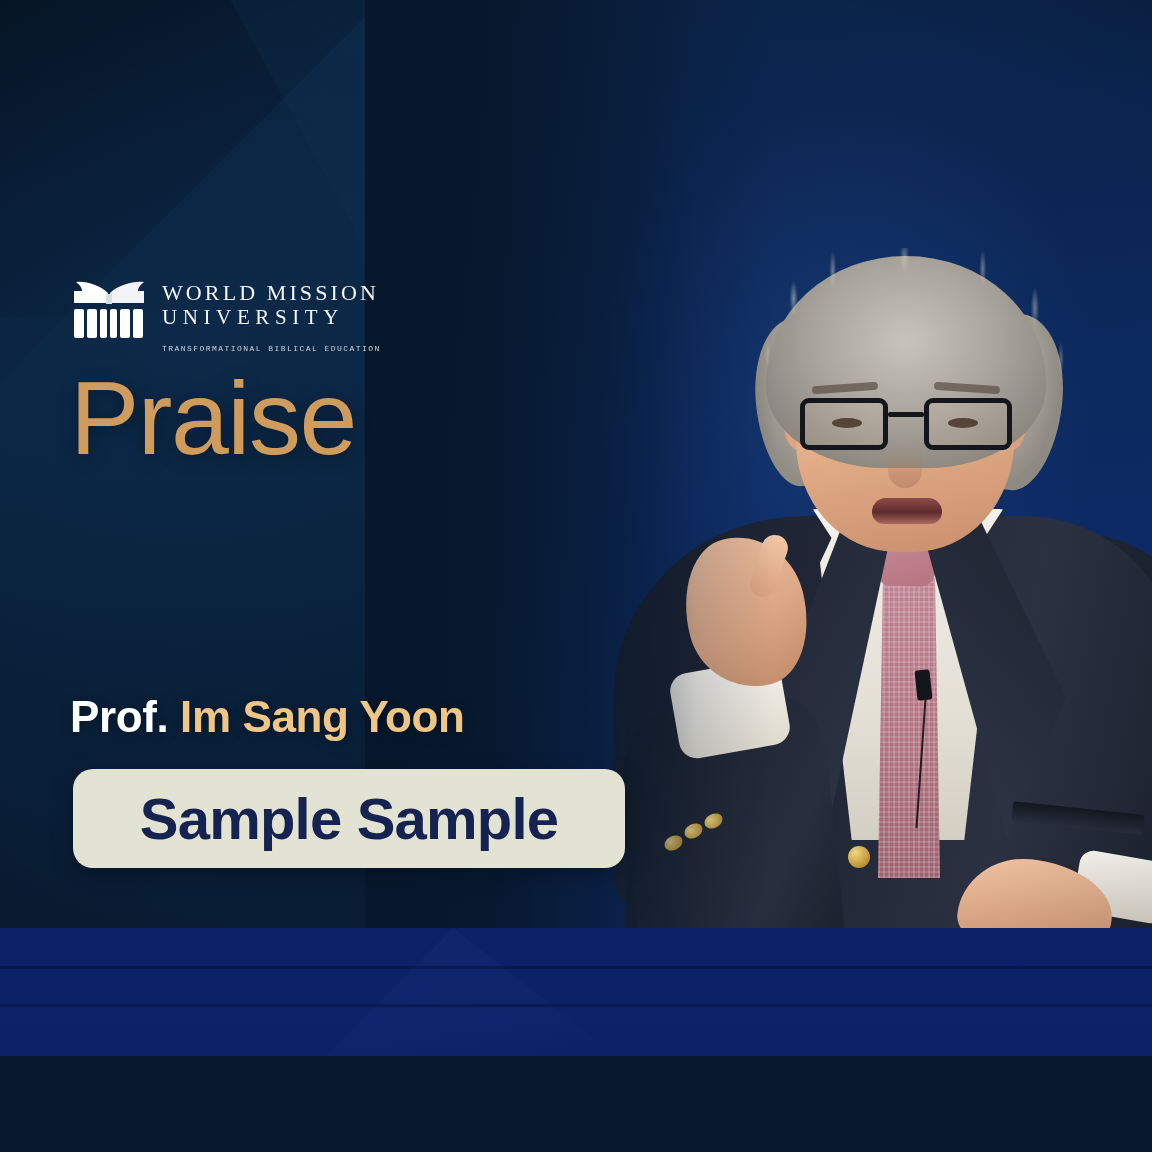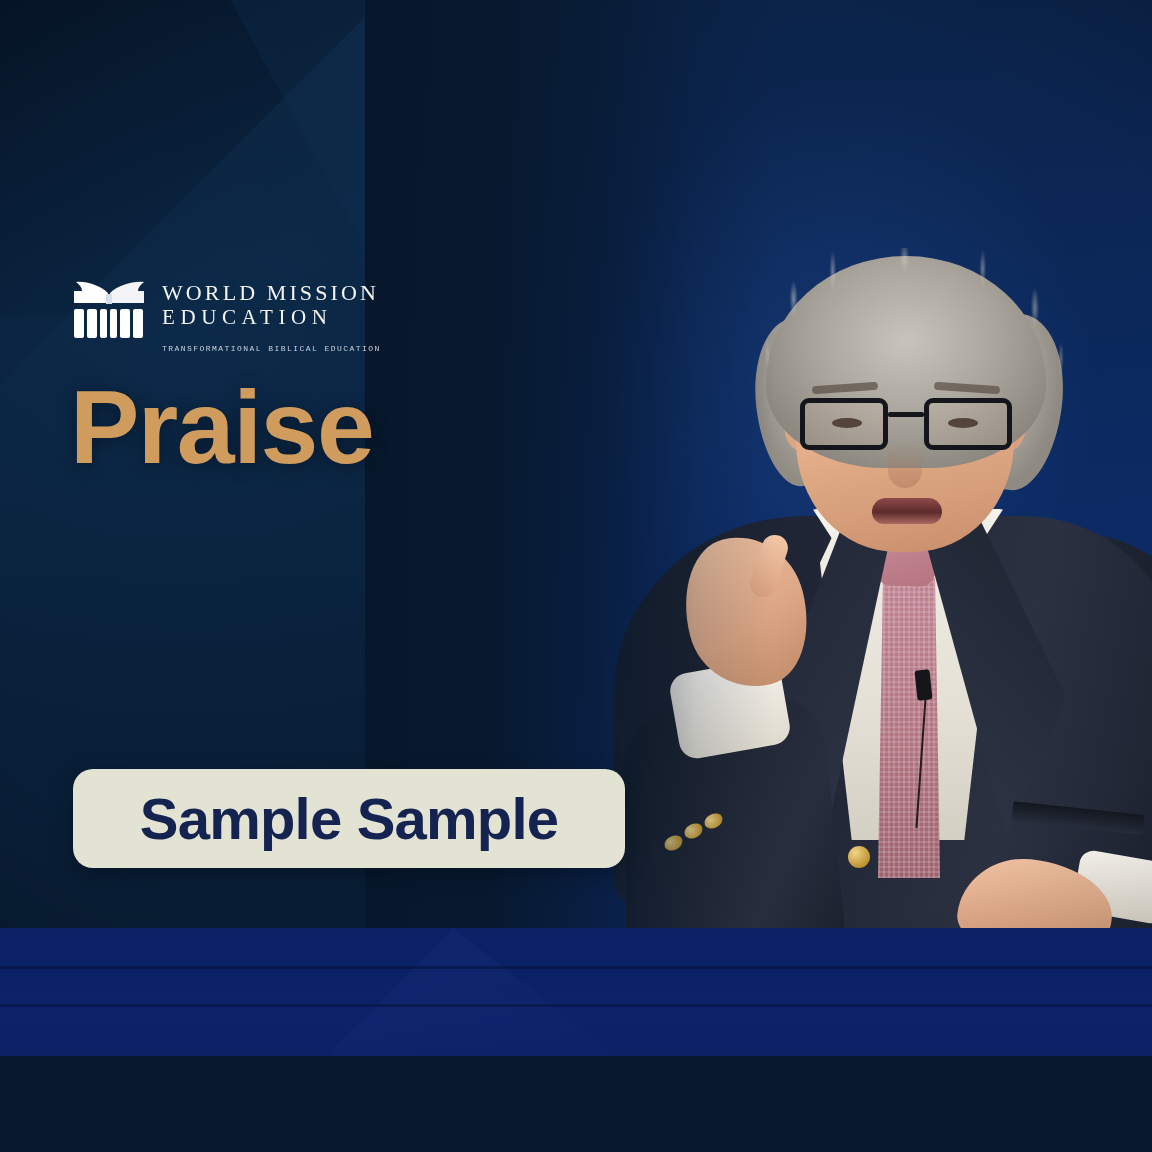--- a/index.html
+++ b/index.html
@@ -522,23 +522,23 @@
     color: #CBD3DE;
     font-size: 8px;
     letter-spacing: 1.45px;
     margin-top: 15px;
     white-space: nowrap;
   }
 
   .title {
     position: absolute;
     left: 70px;
-    top: 377px;
+    top: 368px;
     width: 640px;
-    font-weight: bold;
+    font-weight: normal;
     font-size: 104px;
     line-height: 0.97;
     letter-spacing: -1.5px;
     text-shadow: 0 3px 18px rgba(0,0,0,0.38);
   }
   .title-l1 { display: block; color: #D09C5D; }
   .title-l2 { display: block; color: #EAEAE0; }
 
   .prof-line {
     position: absolute;
@@ -674,29 +674,32 @@
       <path d="M36 18 L36 28 L42 28 L42 18 Z" fill="#D8DEE8"></path>
       <rect x="4" y="33" width="10" height="29" rx="2" fill="#FFFFFF"></rect>
       <rect x="17" y="33" width="10" height="29" rx="2" fill="#FFFFFF"></rect>
       <rect x="30" y="33" width="7" height="29" rx="2" fill="#FFFFFF"></rect>
       <rect x="40" y="33" width="7" height="29" rx="2" fill="#FFFFFF"></rect>
       <rect x="50" y="33" width="10" height="29" rx="2" fill="#FFFFFF"></rect>
       <rect x="63" y="33" width="10" height="29" rx="2" fill="#FFFFFF"></rect>
     </svg>
     <div class="logo-text">
       <div class="logo-l1">WORLD MISSION</div>
-      <div class="logo-l2">EDUCATION</div>
+      <div class="logo-l2">UNIVERSITY</div>
       <div class="logo-l3">TRANSFORMATIONAL BIBLICAL EDUCATION</div>
     </div>
   </div>
 
   <div class="title">
     <span class="title-l1">Praise</span>
   </div>
 
+  <div class="prof-line">
+    <span class="prof-prefix">Prof.</span><span> </span><span class="prof-name">Im Sang Yoon</span>
+  </div>
 
   <div class="badge">
     <span class="badge-text">Sample Sample</span>
   </div>
 
   <div class="bottom-band">
     <div class="band-wedge"></div>
     <div class="band-stripe s1"></div>
     <div class="band-stripe s2"></div>
     <div class="band-stripe s3"></div>

